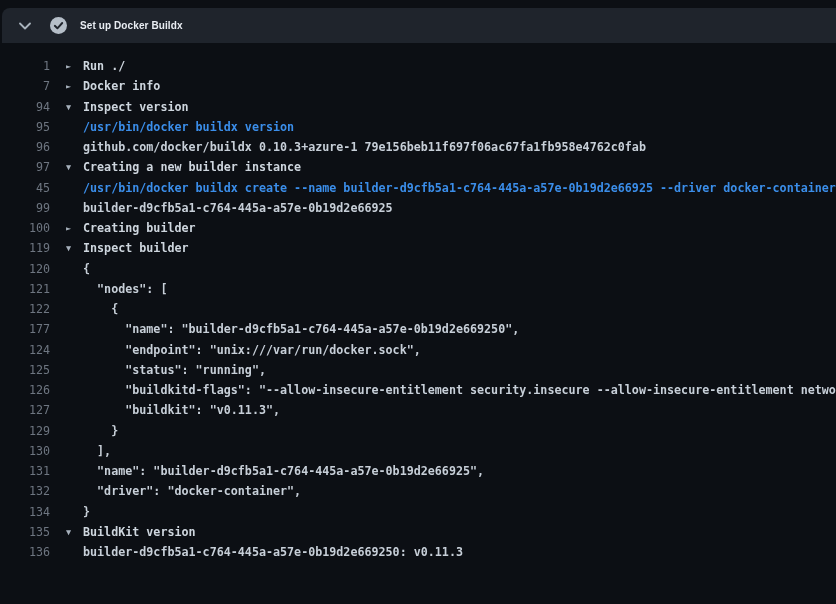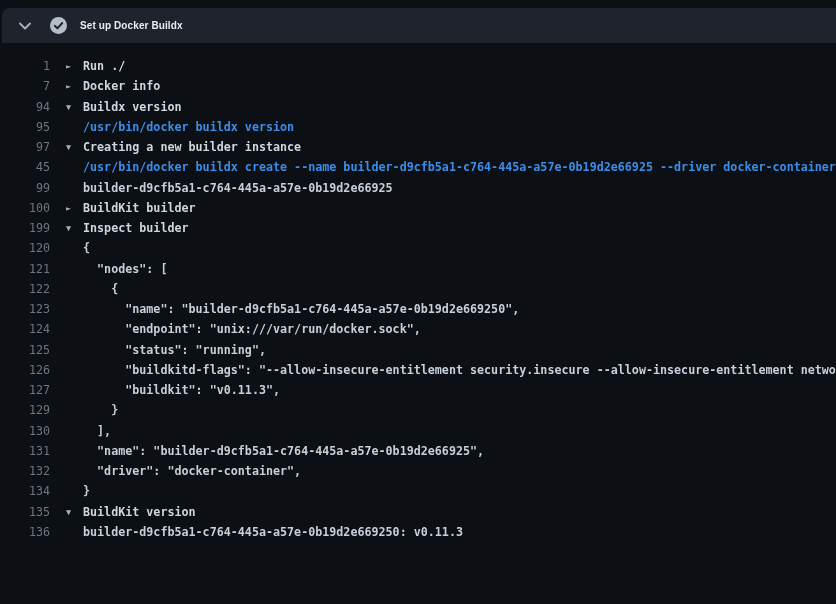--- a/index.html
+++ b/index.html
@@ -64,69 +64,74 @@
     <span class="txt">Run ./</span>
   </div>
     <div class="row group">
     <span class="ln">7</span>
     <span class="gut">►</span>
     <span class="txt">Docker info</span>
   </div>
     <div class="row group">
     <span class="ln">94</span>
     <span class="gut">▼</span>
-    <span class="txt">Buildx version</span>
+    <span class="txt">Inspect version</span>
   </div>
     <div class="row command">
     <span class="ln">95</span>
     <span class="gut"></span>
     <span class="txt">/usr/bin/docker buildx version</span>
+  </div>
+    <div class="row output">
+    <span class="ln">96</span>
+    <span class="gut"></span>
+    <span class="txt">github.com/docker/buildx 0.10.3+azure-1 79e156beb11f697f06ac67fa1fb958e4762c0fab</span>
   </div>
     <div class="row group">
     <span class="ln">97</span>
     <span class="gut">▼</span>
     <span class="txt">Creating a new builder instance</span>
   </div>
     <div class="row command">
     <span class="ln">45</span>
     <span class="gut"></span>
     <span class="txt">/usr/bin/docker buildx create --name builder-d9cfb5a1-c764-445a-a57e-0b19d2e66925 --driver docker-container</span>
   </div>
     <div class="row output">
     <span class="ln">99</span>
     <span class="gut"></span>
     <span class="txt">builder-d9cfb5a1-c764-445a-a57e-0b19d2e66925</span>
   </div>
     <div class="row group">
     <span class="ln">100</span>
     <span class="gut">►</span>
-    <span class="txt">BuildKit builder</span>
+    <span class="txt">Creating builder</span>
   </div>
     <div class="row group">
-    <span class="ln">199</span>
+    <span class="ln">119</span>
     <span class="gut">▼</span>
     <span class="txt">Inspect builder</span>
   </div>
     <div class="row output">
     <span class="ln">120</span>
     <span class="gut"></span>
     <span class="txt">{</span>
   </div>
     <div class="row output">
     <span class="ln">121</span>
     <span class="gut"></span>
     <span class="txt">  "nodes": [</span>
   </div>
     <div class="row output">
     <span class="ln">122</span>
     <span class="gut"></span>
     <span class="txt">    {</span>
   </div>
     <div class="row output">
-    <span class="ln">123</span>
+    <span class="ln">177</span>
     <span class="gut"></span>
     <span class="txt">      "name": "builder-d9cfb5a1-c764-445a-a57e-0b19d2e669250",</span>
   </div>
     <div class="row output">
     <span class="ln">124</span>
     <span class="gut"></span>
     <span class="txt">      "endpoint": "unix:///var/run/docker.sock",</span>
   </div>
     <div class="row output">
     <span class="ln">125</span>

